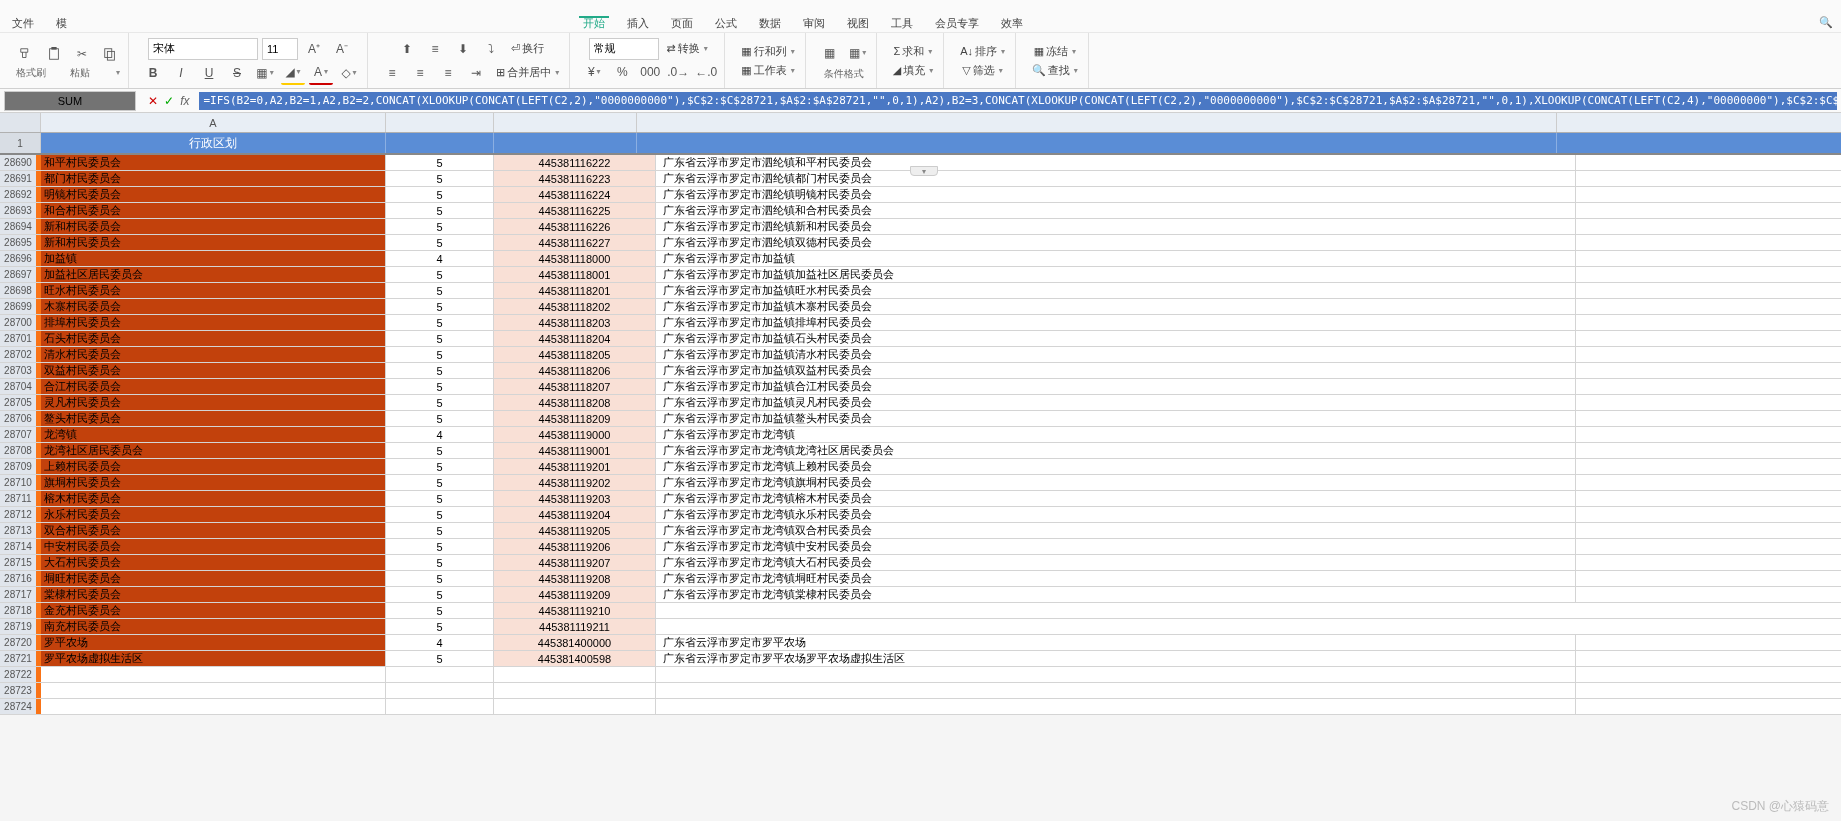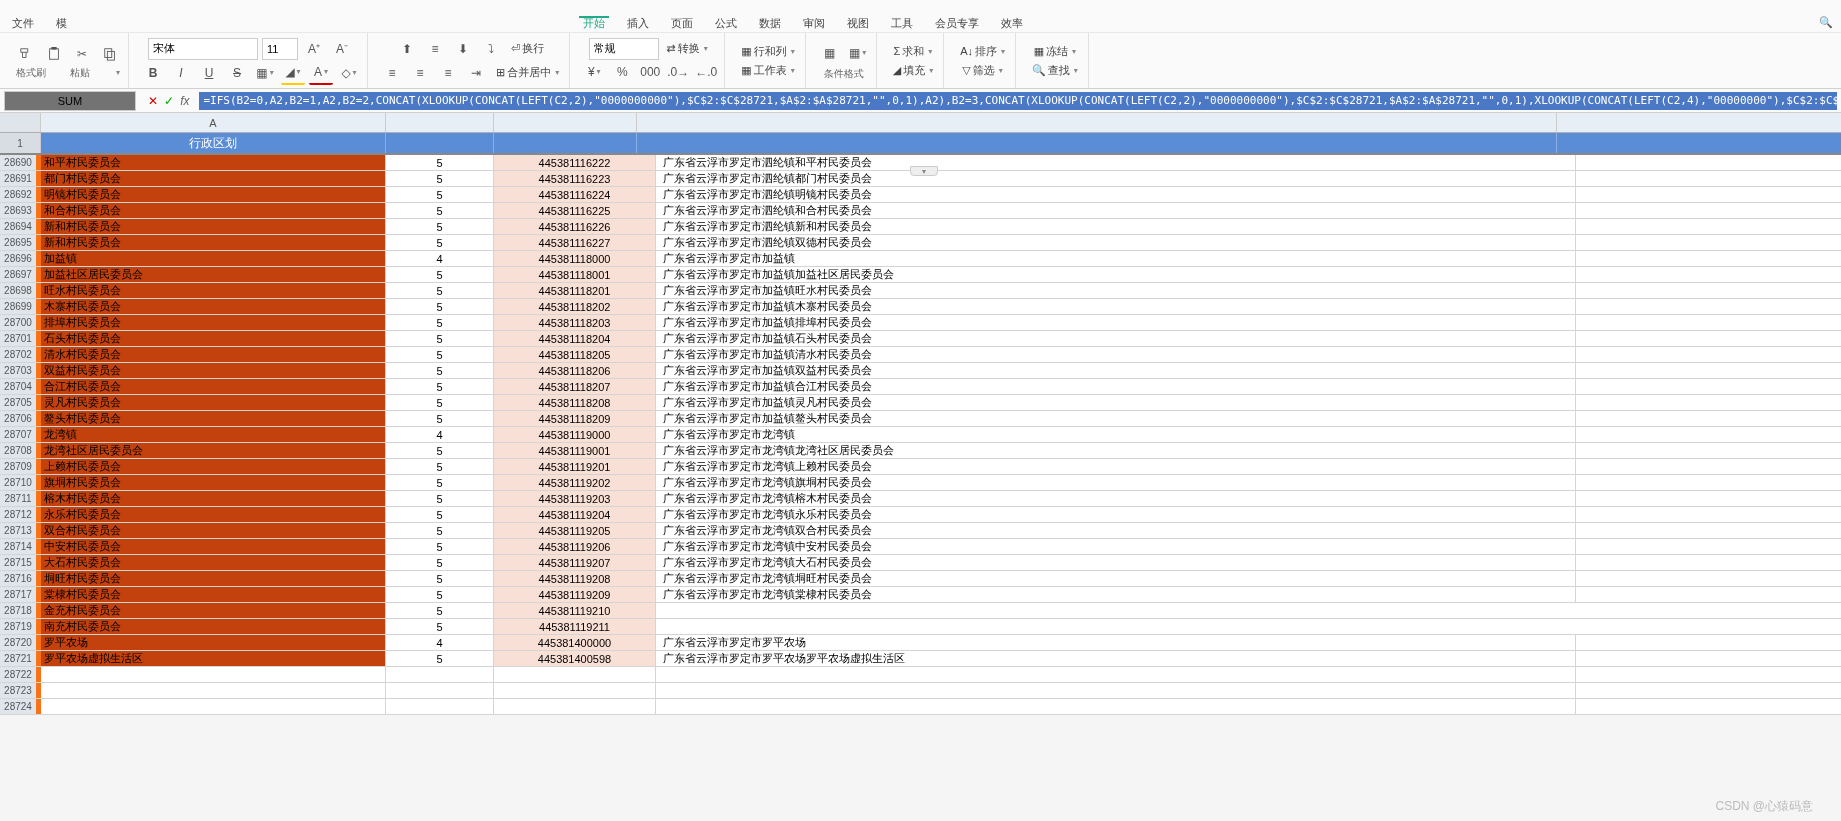--- a/index.html
+++ b/index.html
@@ -45,21 +45,21 @@
 .grid { overflow: auto; height: 560px; background: #fff; }
 .row { display: flex; height: 16px; font-size: 11px; border-bottom: 1px solid #d4d4d4; }
 .row .rh { width: 41px; background: #e0e5ec; border-right: 5px solid #f97316; display: flex; align-items: center; justify-content: center; font-size: 10px; color: #555; }
 .row .cell { border-right: 1px solid #d4d4d4; padding: 0 3px; overflow: hidden; white-space: nowrap; display: flex; align-items: center; }
 .row .cA { width: 345px; background: #c2410c; }
 .row .cB { width: 108px; justify-content: center; }
 .row .cC { width: 162px; background: #f9e0d6; justify-content: center; }
 .row .cD { width: 920px; padding-left: 7px; }
 .row.empty .cA { background: #fff; }
 .row.empty .cC { background: #fff; }
-.watermark { position: fixed; right: 28px; bottom: 6px; color: #bbb; font-size: 12px; }
+.watermark { position: fixed; right: 12px; bottom: 6px; color: #bbb; font-size: 12px; }
 .expand-tab { position:absolute; left:910px; top:166px; width:28px; height:10px; background:#eee; border:1px solid #ccc; border-radius:0 0 4px 4px; font-size:8px; display:flex; align-items:center; justify-content:center; color:#888; cursor:pointer;}
 </style>
 </head>
 <body>
 
 <div class="menubar">
   <span class="tab">文件</span>
   <span class="tab">模</span>
   <span style="width:480px"></span>
   <span class="tab active">开始</span>

